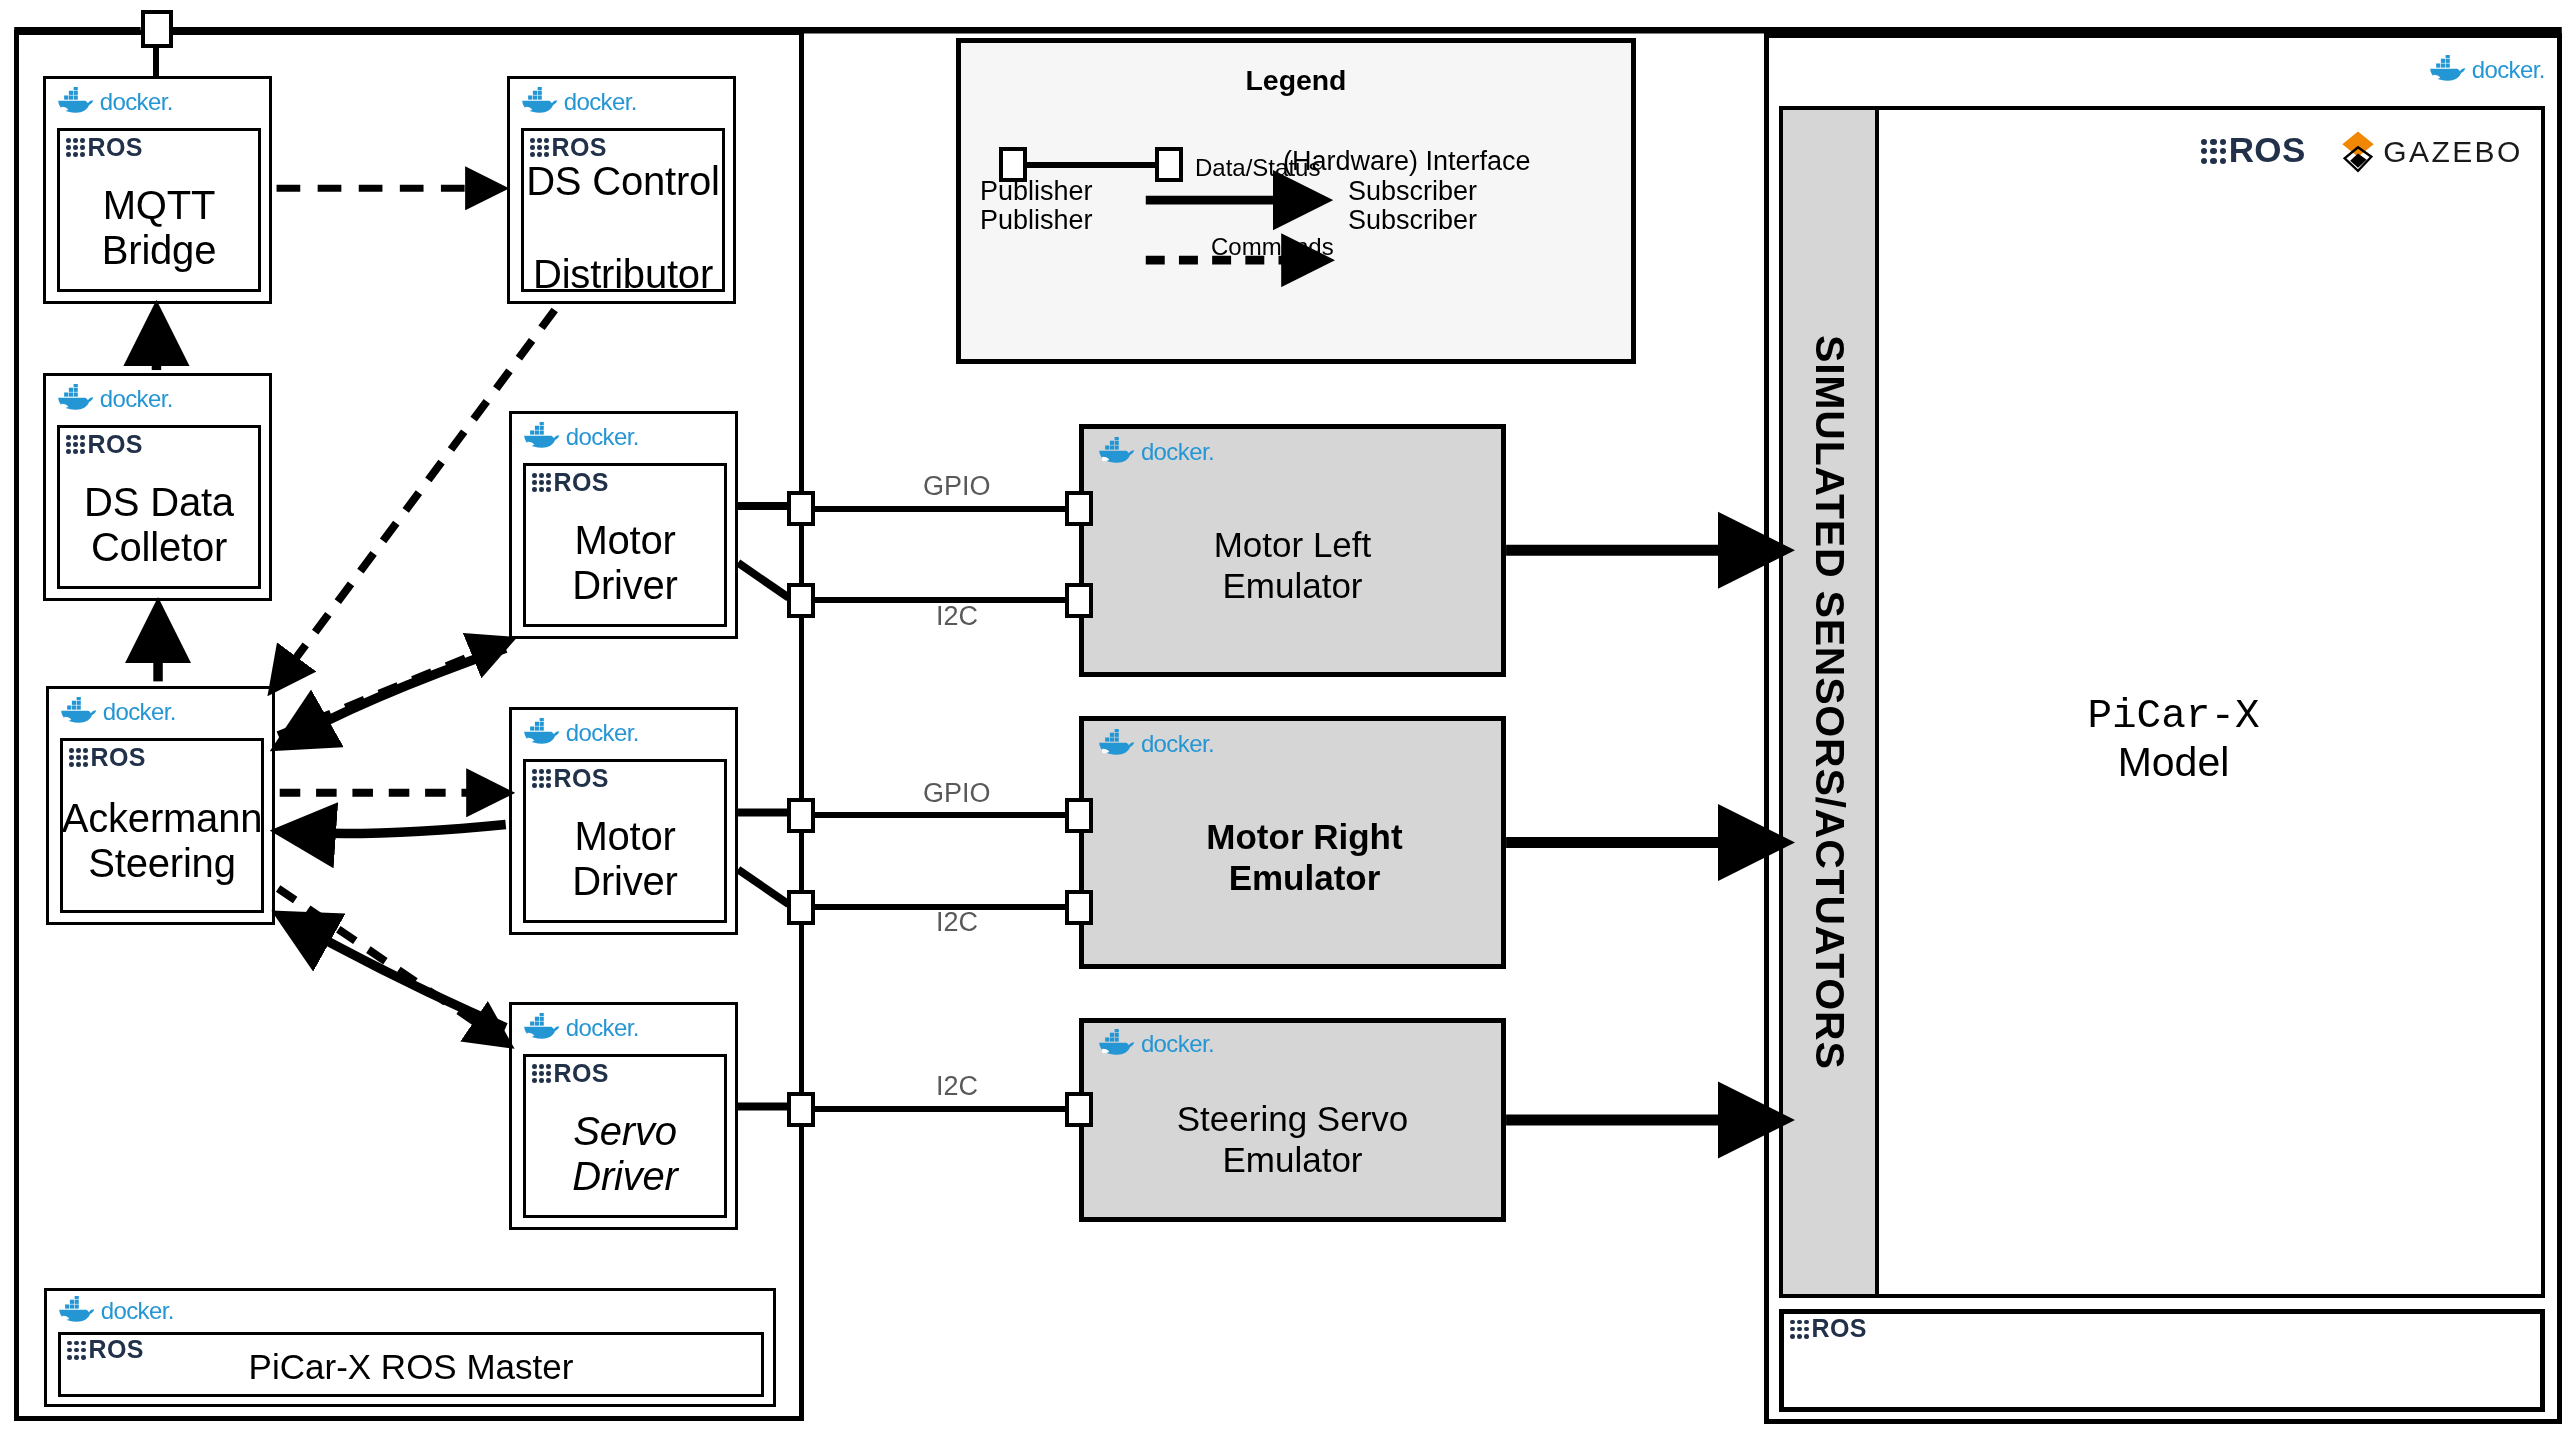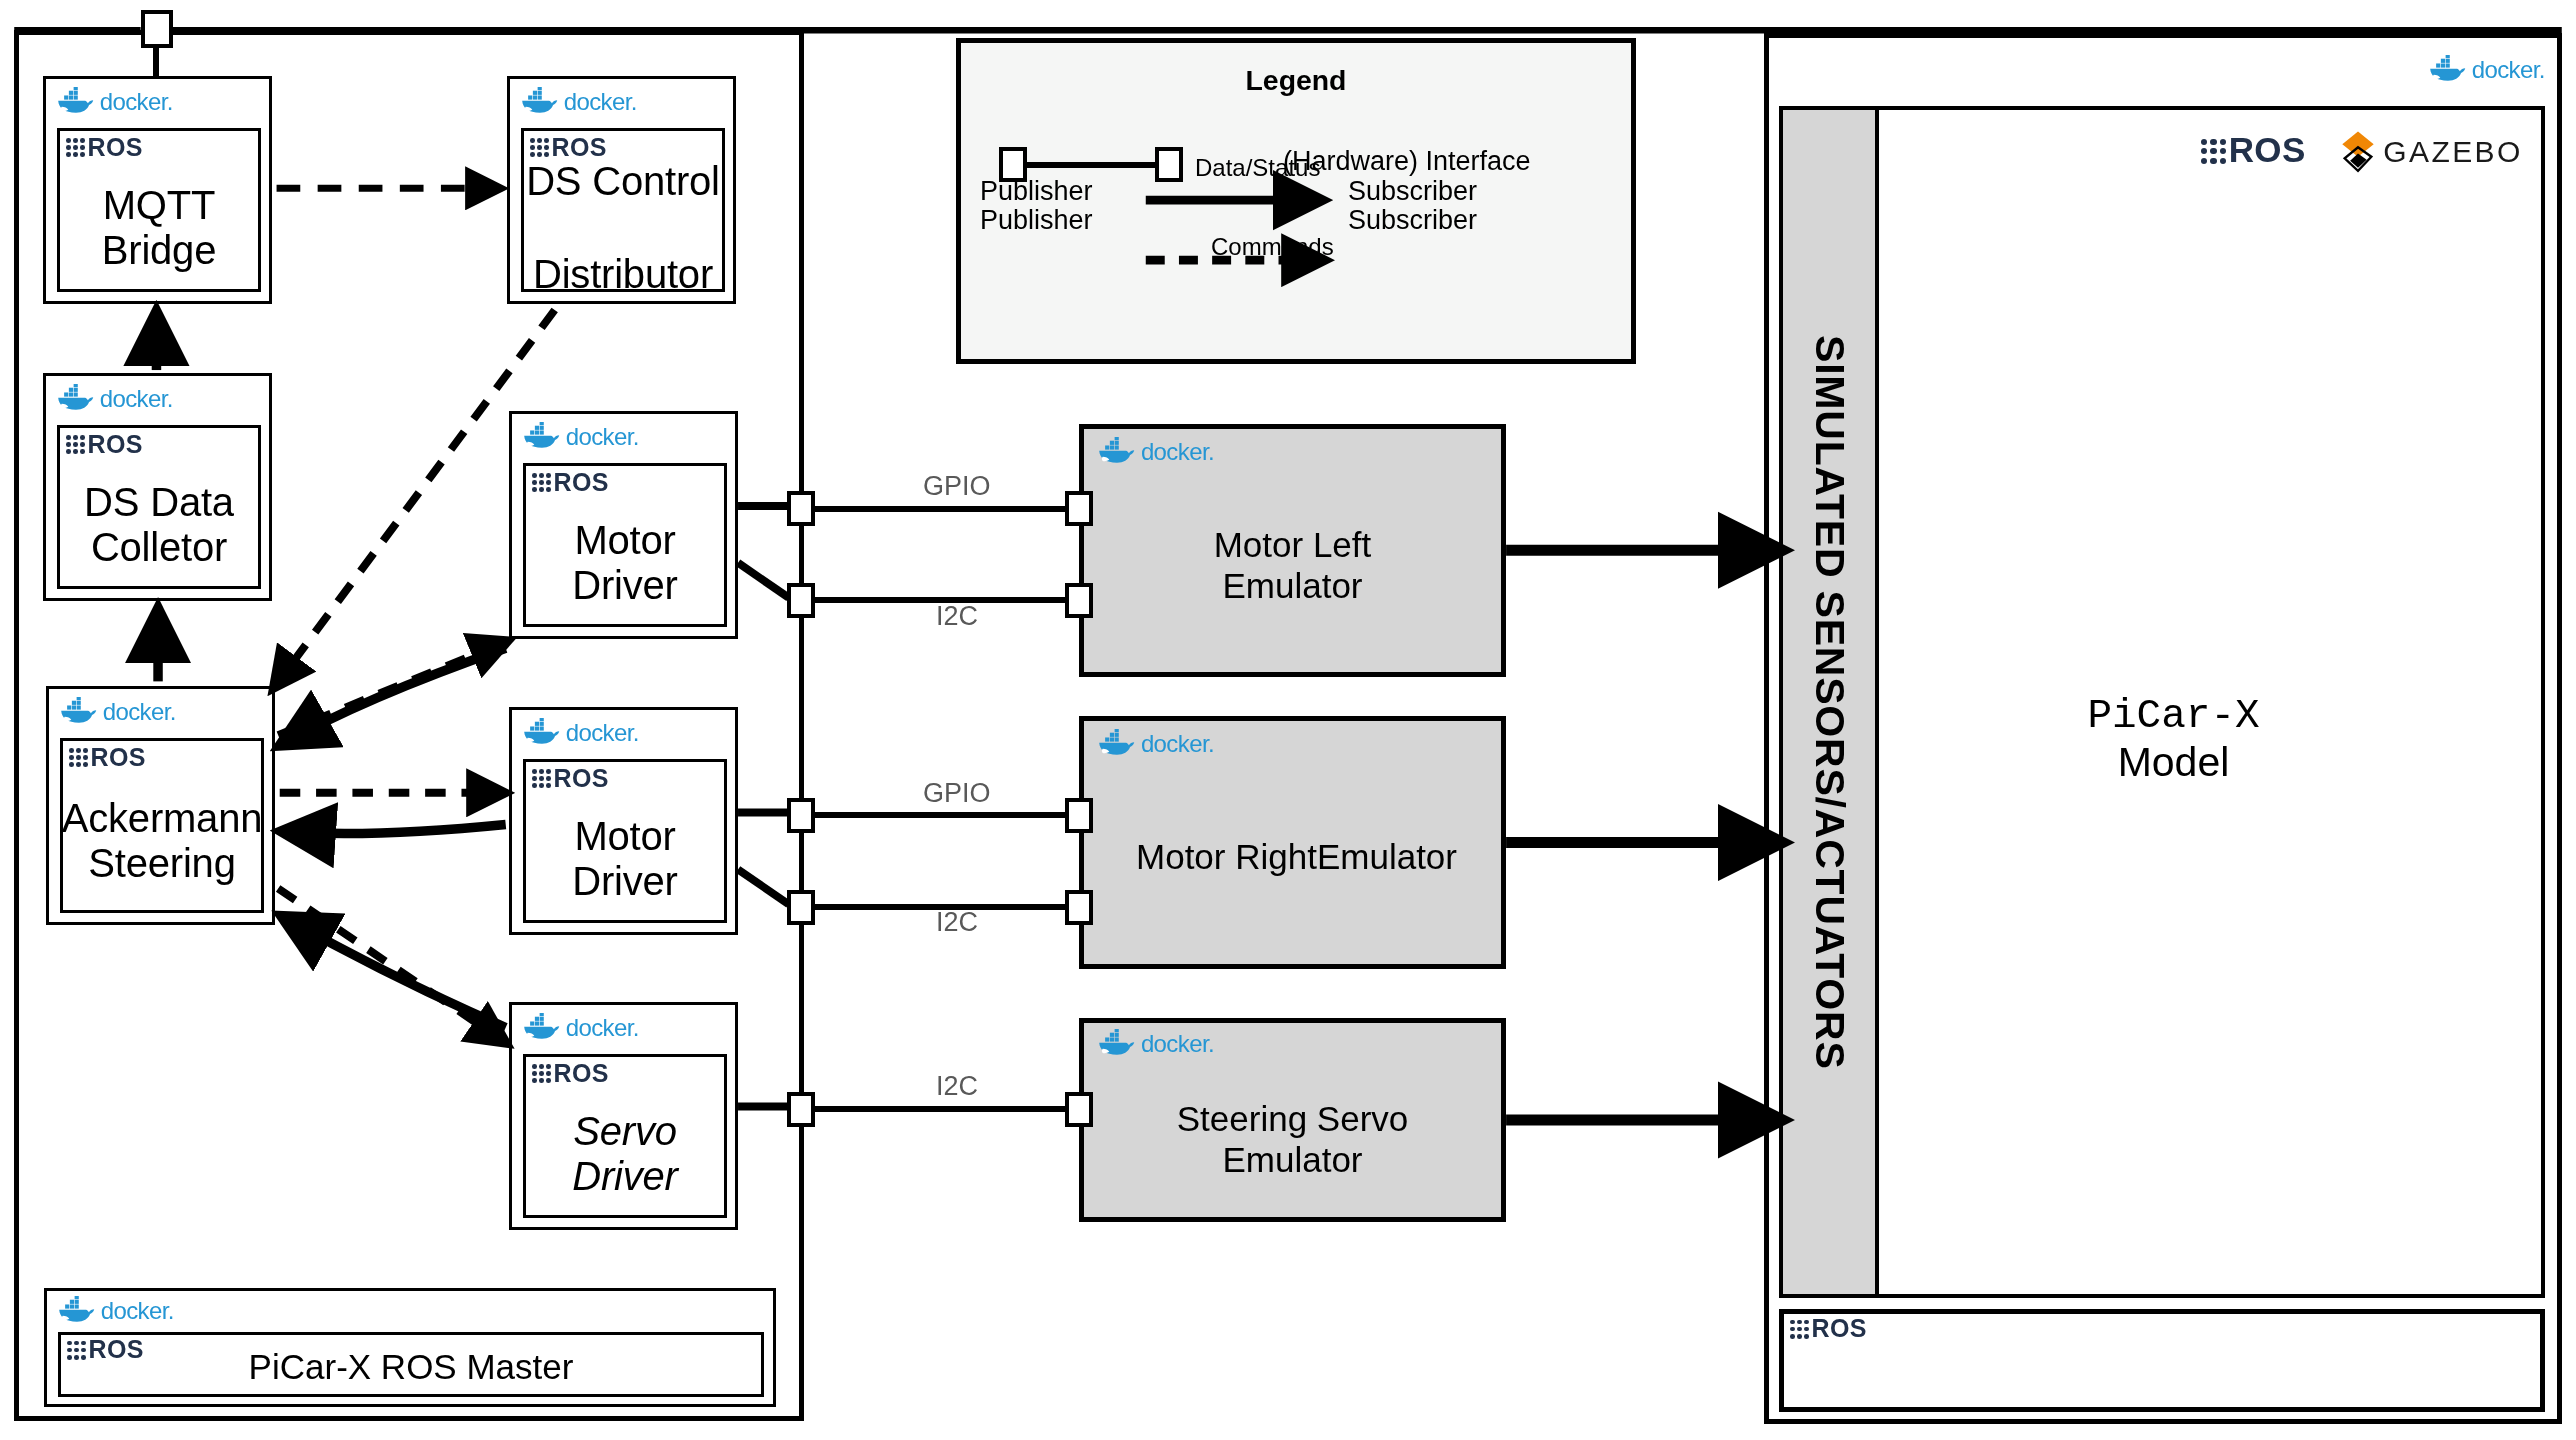--- a/index.html
+++ b/index.html
@@ -412,21 +412,21 @@
           <rect x="28" y="14" width="7" height="7"></rect>
             <rect x="20" y="6" width="7" height="7"></rect>
           <rect x="28" y="6" width="7" height="7"></rect>
             <rect x="28" y="-1" width="7" height="6"></rect>
           <path d="M2 23h44c2 0 4 1 6 4 2-3 5-5 9-5-1 4-4 7-7 8-3 8-11 13-22 13C13 43 3 36 2 23z"></path>
         </g>
         <path d="M8 33c5 0 9 2 11 5-3 2-7 3-11 2-2-2-2-5 0-7z" fill="#fff"></path>
       </svg>
       <span class="dword">docker.</span>
     </div>
-    <div class="abs label-center" style="left:4px;top:65px;width:100%;height:142px;flex-direction:row;">
+    <div class="abs label-center" style="left:12px;top:65px;width:100%;height:142px;flex-direction:column;font-weight:bold;">
       <div class="emutitle">Motor Right</div>
       <div class="emutitle">Emulator</div>
     </div>
   </div>
 
   <div class="abs emubox" style="left:1079px;top:1018px;width:427px;height:204px;">
     <div class="docker" style="left:14.2px;top:6.3px;">
       <svg class="whale" viewBox="0 0 64 50">
         <g fill="#2596d4">
           <rect x="12" y="14" width="7" height="7"></rect>

